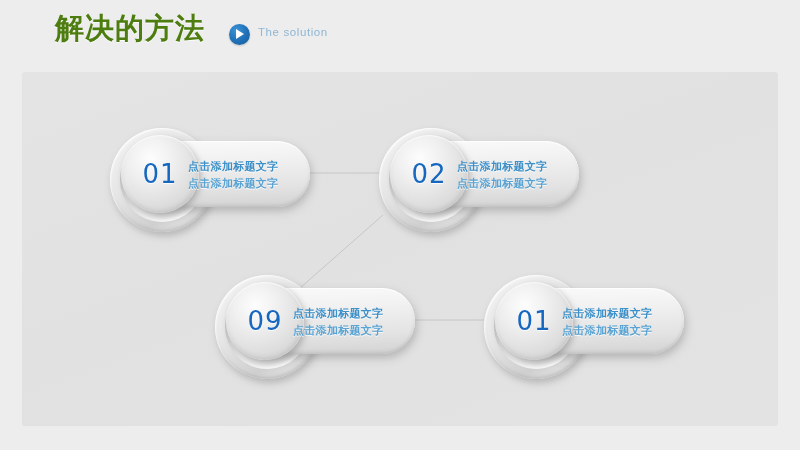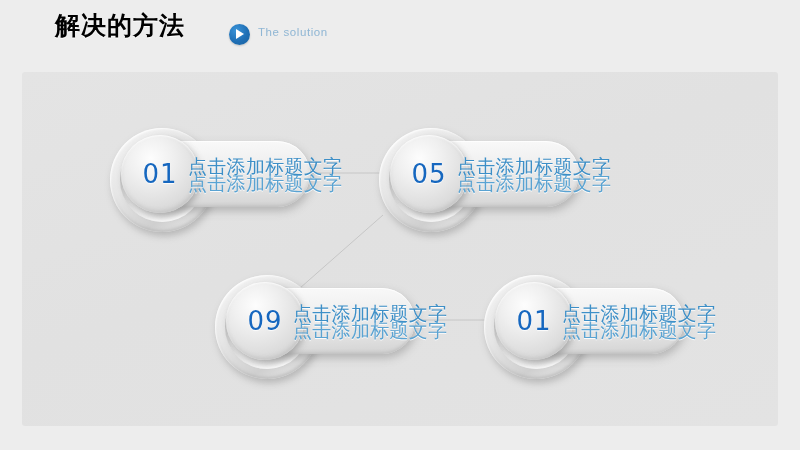--- a/index.html
+++ b/index.html
@@ -18,24 +18,24 @@
 
   
   #header {
     position: absolute;
     left: 0; top: 0;
     width: 800px; height: 62px;
   }
   #title-cn {
     position: absolute;
     left: 55px; top: 9px;
-    font-size: 25px;
+    font-size: 29px;
     font-weight: 700;
     letter-spacing: 1px;
-    color: #000000;
+    color: #4d7c0f;
     font-family: "DejaVu Sans", "Liberation Sans", sans-serif;
     text-shadow: 0 1px 0 rgba(255,255,255,0.85);
     white-space: nowrap;
   }
   #arrow-badge {
     position: absolute;
     left: 229px; top: 24px;
     width: 21px; height: 21px;
     border-radius: 50%;
     background: radial-gradient(circle at 35% 30%, #3a93d8 0%, #1f6fb5 55%, #19629f 100%);
@@ -135,22 +135,22 @@
     font-family: "DejaVu Sans", "Liberation Sans", sans-serif;
     text-shadow: 0 1px 1px rgba(255,255,255,0.9);
     line-height: 1;
     user-select: none;
   }
 
   
   .labels {
     position: absolute;
     font-family: "DejaVu Sans", "Liberation Sans", sans-serif;
-    font-size: 19px;
-    font-weight: 400;
+    font-size: 11px;
+    font-weight: 700;
     color: #3d8fc7;
     line-height: 17px;
     letter-spacing: 0.3px;
     text-shadow: 0 1px 0 rgba(255,255,255,0.85);
     white-space: nowrap;
     text-align: right;
   }
   .labels .l2 { color: #5aa3d2; }
 </style>
 </head>
@@ -192,21 +192,21 @@
       <div class="l2">点击添加标题文字</div>
     </div>
   </div>
 
   <div class="item" style="left:379px; top:128px; width:200px; height:104px;">
     <div class="ring-outer">
       <div class="ring-inner-hole"></div>
     </div>
     <div class="pill" style="left:18px; top:13px; width:182px;"></div>
     <div class="disc" style="left:11px; top:7px;">
-      <span class="num">05</span>
+      <span class="num">02</span>
     </div>
     <div class="labels" style="left:78px; top:30px;">
       <div class="l1">点击添加标题文字</div>
       <div class="l2">点击添加标题文字</div>
     </div>
   </div>
 
   <div class="item" style="left:215px; top:275px; width:200px; height:104px;">
     <div class="ring-outer">
       <div class="ring-inner-hole"></div>

